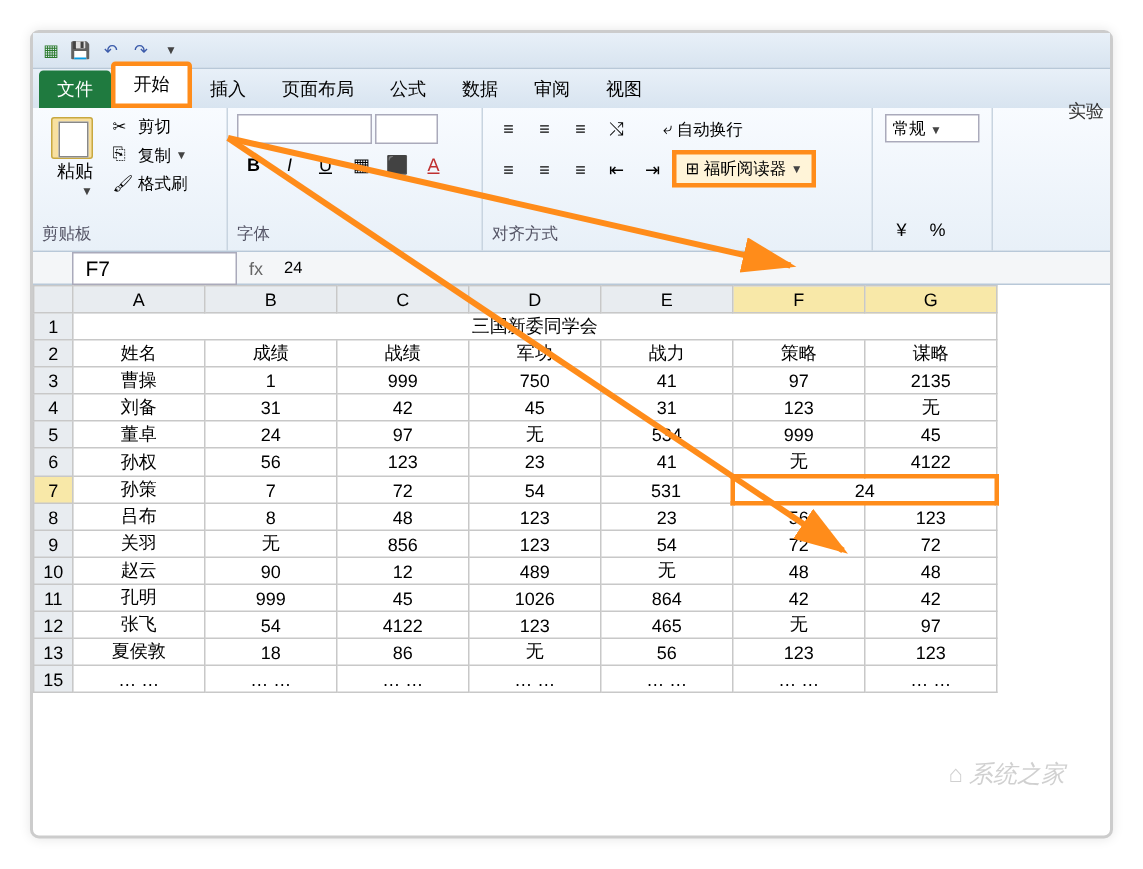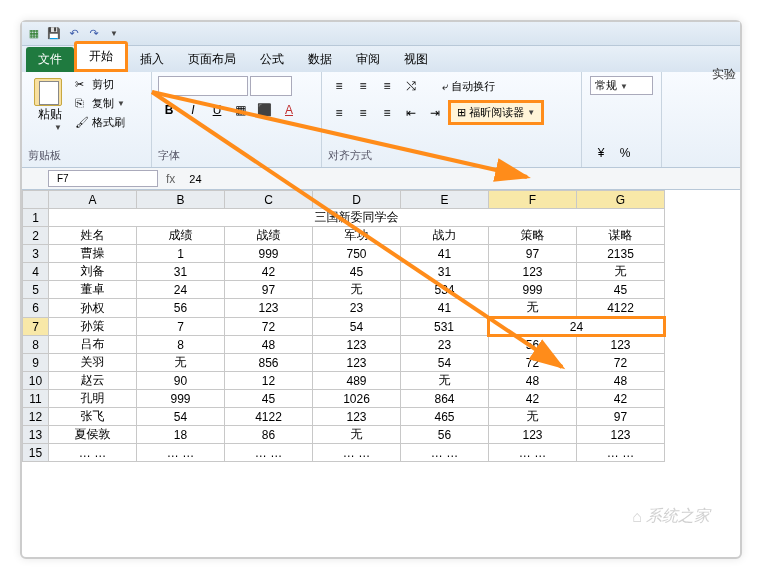--- a/index.html
+++ b/index.html
@@ -25,21 +25,21 @@
 .font-row { display: flex; gap: 2px; align-items: center; }
 .font-btn { width: 22px; height: 20px; border: 1px solid transparent; display: inline-flex; align-items: center; justify-content: center; font-size: 12px; cursor: pointer; }
 .align-group .group-content { flex-direction: column; gap: 4px; }
 .align-row { display: flex; gap: 2px; align-items: center; }
 .align-btn { width: 22px; height: 20px; border: 1px solid transparent; display: inline-flex; align-items: center; justify-content: center; cursor: pointer; }
 .merge-btn { border: 3px solid #ff8c1a; background: #fff4d8; padding: 2px 6px; display: flex; align-items: center; gap: 3px; cursor: pointer; font-size: 11px; }
 .wrap-btn { display: flex; align-items: center; gap: 3px; padding: 1px 4px; font-size: 11px; cursor: pointer; }
 .num-group { padding: 4px 8px; }
 .num-select { border: 1px solid #aab; padding: 1px 4px; font-size: 11px; background: #fff; cursor: pointer; }
 .name-box-row { height: 22px; display: flex; align-items: center; border-bottom: 1px solid #b8c8d8; background: #f4f6f8; }
-.name-box { width: 110px; border: 1px solid #aab; padding: 2px 8px; background: #fff; font-size: 10px; margin-left: 26px; }
+.name-box { width: 110px; border: 1px solid #aab; padding: 2px 8px; background: #fff; font-size: 14px; margin-left: 26px; }
 .fx-label { padding: 0 8px; color: #666; }
 .formula-bar { flex: 1; padding: 2px 6px; font-size: 11px; }
 .sheet { overflow: auto; position: relative; }
 .sheet table { border-collapse: collapse; font-size: 12px; }
 .sheet th, .sheet td { border: 1px solid #c8c8c8; text-align: center; height: 18px; }
 .corner { width: 26px; background: #e8ecf0; }
 .col-head { background: #e8ecf0; font-weight: normal; width: 88px; }
 .col-head.sel { background: #f8e8a8; }
 .row-head { background: #e8ecf0; width: 26px; font-weight: normal; }
 .row-head.sel { background: #f8e8a8; }

